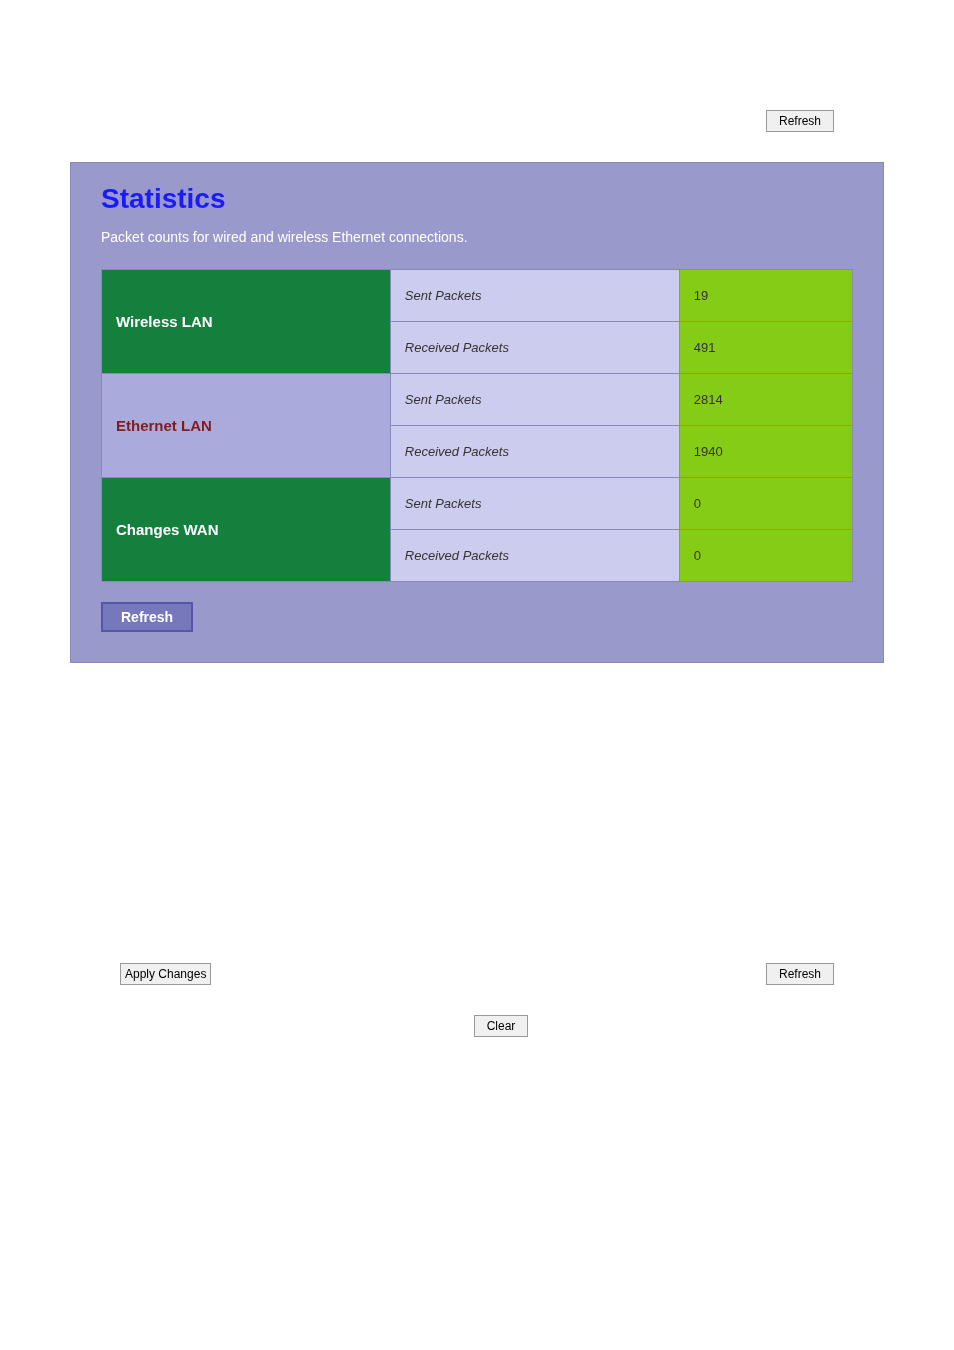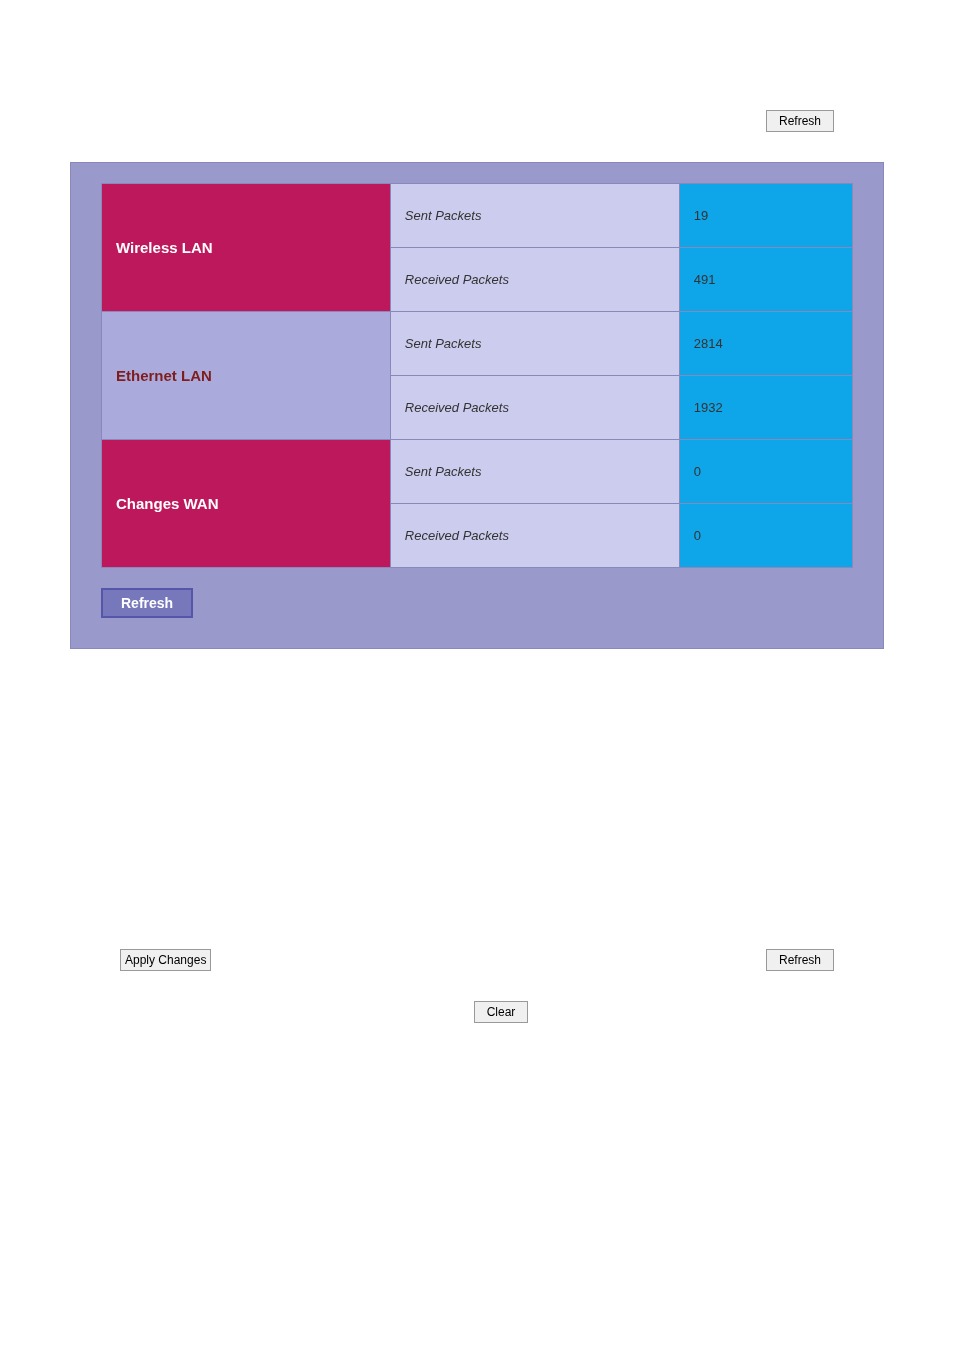--- a/index.html
+++ b/index.html
@@ -46,26 +46,26 @@
     }
 
     .stats-table {
       width: 100%;
       border-collapse: collapse;
       margin-bottom: 20px;
     }
 
     .stats-table td {
       border: 1px solid #8888bb;
-      padding: 24px 14px;
+      padding: 18px 14px;
       margin-top: 34px;
     }
 
     .row-label {
-      background: #be185d;
+      background: #15803d;
       color: #ffffff;
       font-weight: bold;
       font-size: 15px;
       width: 200px;
       vertical-align: middle;
     }
 
     .row-label-alt {
       background: #aaaadd;
       color: #7f1d1d;
@@ -77,21 +77,21 @@
 
     .packet-label {
       background: #ccccee;
       color: #333;
       font-style: italic;
       font-size: 13px;
       width: 200px;
     }
 
     .packet-value {
-      background: #0ea5e9;
+      background: #84cc16;
       color: #333;
       font-size: 13px;
       width: 120px;
     }
 
     .btn-refresh-panel {
       background: #7777bb;
       color: #ffffff;
       border: 2px solid #5555aa;
       padding: 5px 18px;
@@ -140,40 +140,42 @@
     }
   </style>
 </head>
 <body>
 
 <div class="top-refresh-area">
   <button class="btn-refresh-top">Refresh</button>
 </div>
 
 <div class="statistics-panel">
+  <div class="statistics-title">Statistics</div>
+  <div class="statistics-desc">Packet counts for wired and wireless Ethernet connections.</div>
 
   <table class="stats-table">
     <tbody id="stats-body">
     <tr>
           <td rowspan="2" class="row-label">Wireless LAN</td>
           <td class="packet-label">Sent Packets</td>
           <td class="packet-value">19</td>
         </tr>
         <tr>
           <td class="packet-label">Received Packets</td>
           <td class="packet-value">491</td>
         </tr>
         <tr>
           <td rowspan="2" class="row-label-alt">Ethernet LAN</td>
           <td class="packet-label">Sent Packets</td>
           <td class="packet-value">2814</td>
         </tr>
         <tr>
           <td class="packet-label">Received Packets</td>
-          <td class="packet-value">1932</td>
+          <td class="packet-value">1940</td>
         </tr>
         <tr>
           <td rowspan="2" class="row-label">Changes WAN</td>
           <td class="packet-label">Sent Packets</td>
           <td class="packet-value">0</td>
         </tr>
         <tr>
           <td class="packet-label">Received Packets</td>
           <td class="packet-value">0</td>
         </tr>

